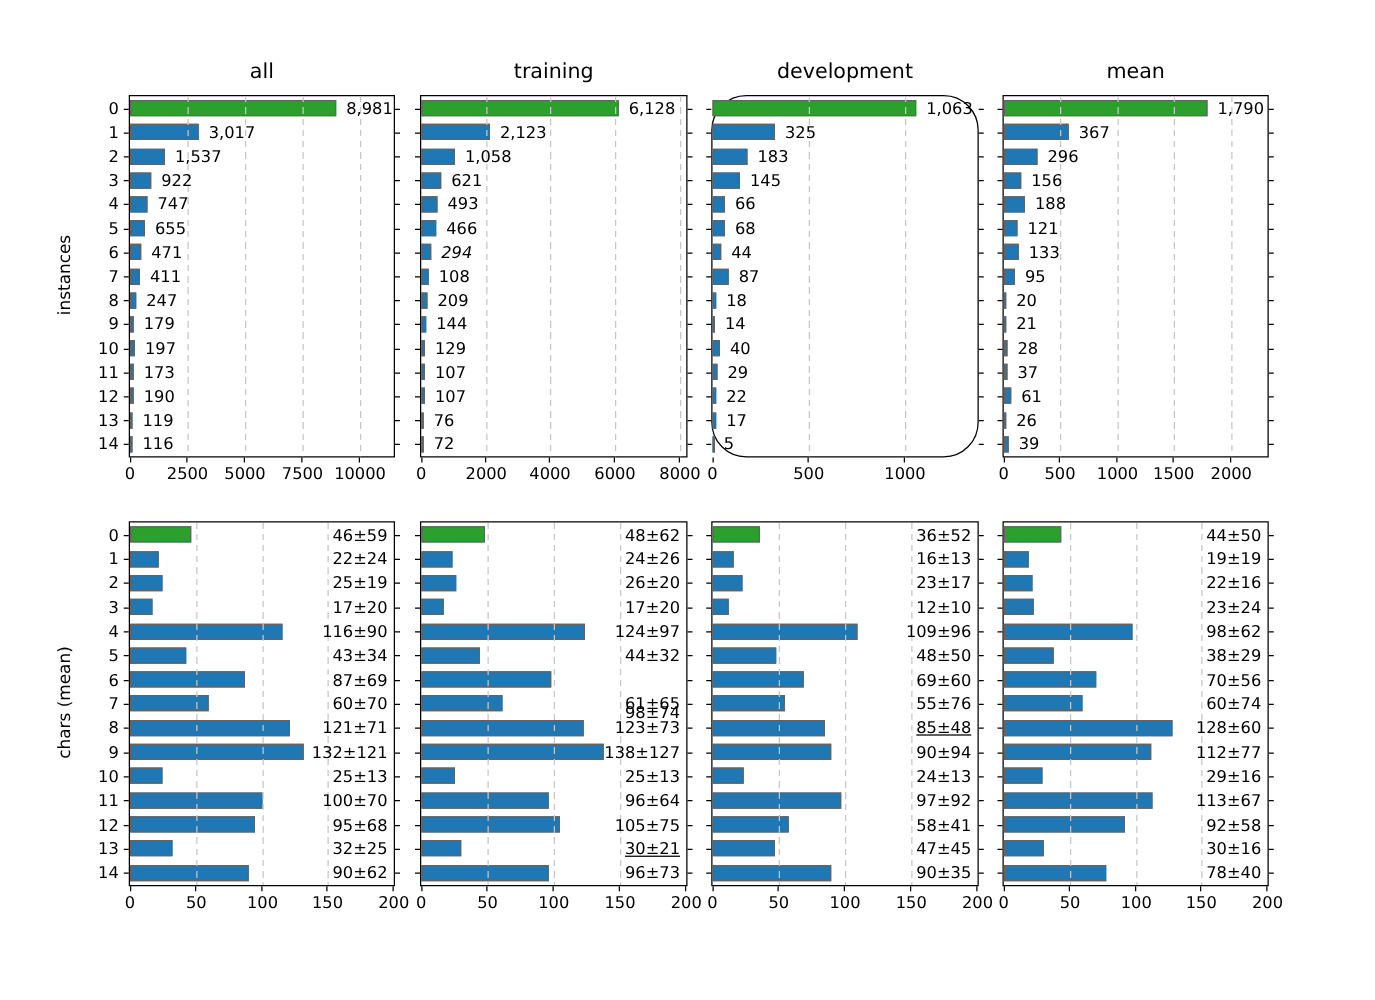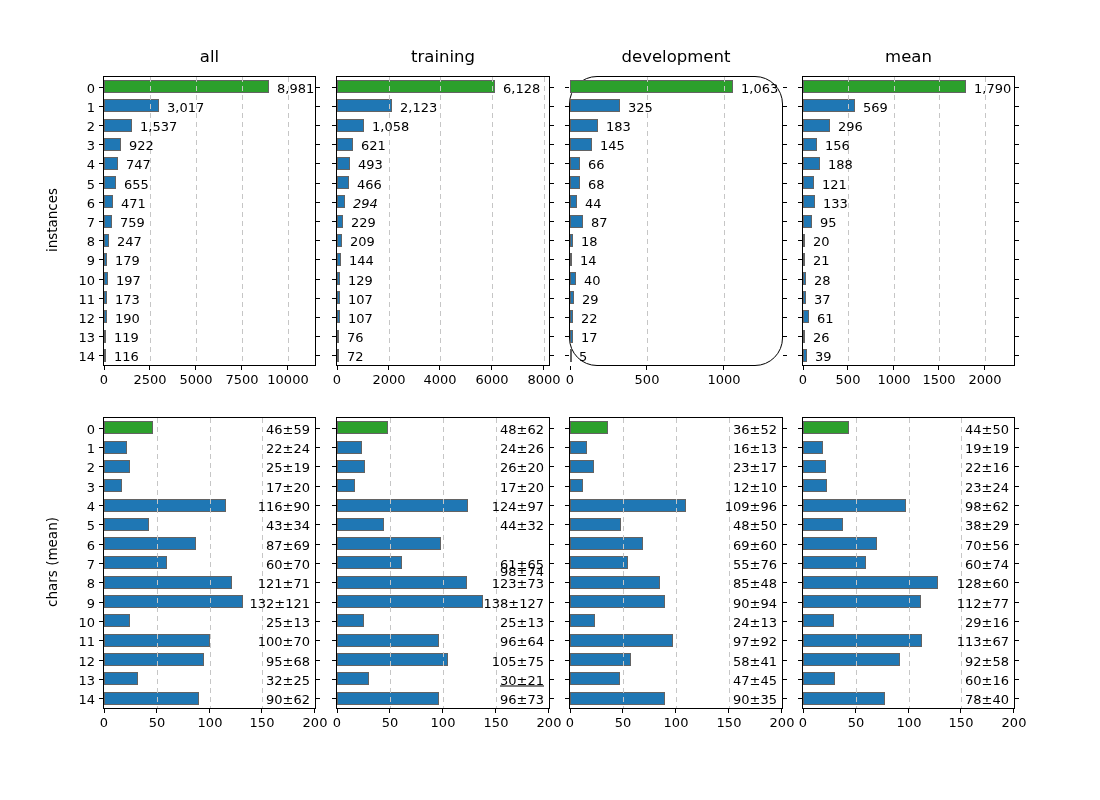--- a/index.html
+++ b/index.html
@@ -147,21 +147,21 @@
       <div class="xtick-label" style="left: 138px; top: 295px;">7500</div>
       <div class="tick" style="left: 183px; bottom: -5px; width: 1px; height: 4px;"></div>
       <div class="xtick-label" style="left: 184px; top: 295px;">10000</div>
       <div class="value-label" style="top: 11px; left: 173px;">8,981</div>
       <div class="value-label" style="top: 30px; left: 63px;">3,017</div>
       <div class="value-label" style="top: 49px; left: 36px;">1,537</div>
       <div class="value-label" style="top: 68px; left: 25px;">922</div>
       <div class="value-label" style="top: 87px; left: 22px;">747</div>
       <div class="value-label" style="top: 107px; left: 20px;">655</div>
       <div class="value-label" style="top: 126px; left: 17px;">471</div>
-      <div class="value-label" style="top: 145px; left: 16px;">759</div>
+      <div class="value-label" style="top: 145px; left: 16px;">411</div>
       <div class="value-label" style="top: 164px; left: 13px;">247</div>
       <div class="value-label" style="top: 183px; left: 11px;">179</div>
       <div class="value-label" style="top: 203px; left: 12px;">197</div>
       <div class="value-label" style="top: 222px; left: 11px;">173</div>
       <div class="value-label" style="top: 241px; left: 11px;">190</div>
       <div class="value-label" style="top: 260px; left: 10px;">119</div>
       <div class="value-label" style="top: 279px; left: 10px;">116</div>
     </div>
     <div class="panel" style="left: 336px; top: 76px; width: 212px; height: 288px;">
       <div class="panel-title" style="left: 106px; top: -30px;">training</div>
@@ -224,21 +224,21 @@
       <div class="xtick-label" style="left: 155px; top: 295px;">6000</div>
       <div class="tick" style="left: 206px; bottom: -5px; width: 1px; height: 4px;"></div>
       <div class="xtick-label" style="left: 207px; top: 295px;">8000</div>
       <div class="value-label" style="top: 11px; left: 166px;">6,128</div>
       <div class="value-label" style="top: 30px; left: 63px;">2,123</div>
       <div class="value-label" style="top: 49px; left: 35px;">1,058</div>
       <div class="value-label" style="top: 68px; left: 24px;">621</div>
       <div class="value-label" style="top: 87px; left: 21px;">493</div>
       <div class="value-label" style="top: 107px; left: 20px;">466</div>
       <div class="value-label" style="top: 126px; left: 16px; font-style: italic;">294</div>
-      <div class="value-label" style="top: 145px; left: 14px;">229</div>
+      <div class="value-label" style="top: 145px; left: 14px;">108</div>
       <div class="value-label" style="top: 164px; left: 13px;">209</div>
       <div class="value-label" style="top: 183px; left: 12px;">144</div>
       <div class="value-label" style="top: 203px; left: 11px;">129</div>
       <div class="value-label" style="top: 222px; left: 11px;">107</div>
       <div class="value-label" style="top: 241px; left: 11px;">107</div>
       <div class="value-label" style="top: 260px; left: 10px;">76</div>
       <div class="value-label" style="top: 279px; left: 10px;">72</div>
     </div>
     <div class="panel" style="left: 569px; top: 76px; width: 212px; height: 288px; border-radius: 28px;">
       <div class="panel-title" style="left: 106px; top: -30px;">development</div>
@@ -366,21 +366,21 @@
       <div class="xtick-label" style="left: 0px; top: 295px;">0</div>
       <div class="tick" style="left: 44px; bottom: -5px; width: 1px; height: 4px;"></div>
       <div class="xtick-label" style="left: 45px; top: 295px;">500</div>
       <div class="tick" style="left: 90px; bottom: -5px; width: 1px; height: 4px;"></div>
       <div class="xtick-label" style="left: 91px; top: 295px;">1000</div>
       <div class="tick" style="left: 135px; bottom: -5px; width: 1px; height: 4px;"></div>
       <div class="xtick-label" style="left: 136px; top: 295px;">1500</div>
       <div class="tick" style="left: 181px; bottom: -5px; width: 1px; height: 4px;"></div>
       <div class="xtick-label" style="left: 182px; top: 295px;">2000</div>
       <div class="value-label" style="top: 11px; left: 171px;">1,790</div>
-      <div class="value-label" style="top: 30px; left: 60px;">569</div>
+      <div class="value-label" style="top: 30px; left: 60px;">367</div>
       <div class="value-label" style="top: 49px; left: 35px;">296</div>
       <div class="value-label" style="top: 68px; left: 22px;">156</div>
       <div class="value-label" style="top: 87px; left: 25px;">188</div>
       <div class="value-label" style="top: 107px; left: 19px;">121</div>
       <div class="value-label" style="top: 126px; left: 20px;">133</div>
       <div class="value-label" style="top: 145px; left: 17px;">95</div>
       <div class="value-label" style="top: 164px; left: 10px;">20</div>
       <div class="value-label" style="top: 183px; left: 10px;">21</div>
       <div class="value-label" style="top: 203px; left: 11px;">28</div>
       <div class="value-label" style="top: 222px; left: 11px;">37</div>
@@ -614,21 +614,21 @@
       <div class="tick" style="left: 211px; bottom: -5px; width: 1px; height: 4px;"></div>
       <div class="xtick-label" style="left: 212px; top: 297px;">200</div>
       <div class="value-label" style="top: 11px; right: 5px; text-align: right;">36±52</div>
       <div class="value-label" style="top: 30px; right: 5px; text-align: right;">16±13</div>
       <div class="value-label" style="top: 49px; right: 5px; text-align: right;">23±17</div>
       <div class="value-label" style="top: 69px; right: 5px; text-align: right;">12±10</div>
       <div class="value-label" style="top: 88px; right: 5px; text-align: right;">109±96</div>
       <div class="value-label" style="top: 107px; right: 5px; text-align: right;">48±50</div>
       <div class="value-label" style="top: 127px; right: 5px; text-align: right;">69±60</div>
       <div class="value-label" style="top: 146px; right: 5px; text-align: right;">55±76</div>
-      <div class="value-label" style="top: 165px; right: 5px; text-align: left;">85±48</div>
+      <div class="value-label" style="top: 165px; right: 5px; text-align: left; text-decoration: underline;">85±48</div>
       <div class="value-label" style="top: 185px; right: 5px; text-align: right;">90±94</div>
       <div class="value-label" style="top: 204px; right: 5px; text-align: right;">24±13</div>
       <div class="value-label" style="top: 223px; right: 5px; text-align: right;">97±92</div>
       <div class="value-label" style="top: 243px; right: 5px; text-align: right;">58±41</div>
       <div class="value-label" style="top: 262px; right: 5px; text-align: right;">47±45</div>
       <div class="value-label" style="top: 281px; right: 5px; text-align: right;">90±35</div>
     </div>
     <div class="panel" style="left: 802px; top: 417px; width: 211px; height: 290px;">
       <div class="bar" style="left: 0px; top: 3px; width: 46px; height: 13px; background: rgb(44, 160, 44);"></div>
       <div class="bar" style="left: 0px; top: 23px; width: 20px; height: 13px; background: rgb(31, 119, 180);"></div>
@@ -694,16 +694,16 @@
       <div class="value-label" style="top: 69px; right: 5px; text-align: right;">23±24</div>
       <div class="value-label" style="top: 88px; right: 5px; text-align: right;">98±62</div>
       <div class="value-label" style="top: 107px; right: 5px; text-align: right;">38±29</div>
       <div class="value-label" style="top: 127px; right: 5px; text-align: right;">70±56</div>
       <div class="value-label" style="top: 146px; right: 5px; text-align: right;">60±74</div>
       <div class="value-label" style="top: 165px; right: 5px; text-align: right;">128±60</div>
       <div class="value-label" style="top: 185px; right: 5px; text-align: right;">112±77</div>
       <div class="value-label" style="top: 204px; right: 5px; text-align: right;">29±16</div>
       <div class="value-label" style="top: 223px; right: 5px; text-align: right;">113±67</div>
       <div class="value-label" style="top: 243px; right: 5px; text-align: right;">92±58</div>
-      <div class="value-label" style="top: 262px; right: 5px; text-align: right;">60±16</div>
+      <div class="value-label" style="top: 262px; right: 5px; text-align: right;">30±16</div>
       <div class="value-label" style="top: 281px; right: 5px; text-align: right;">78±40</div>
     </div>
   </div>
 
 </body></html>

